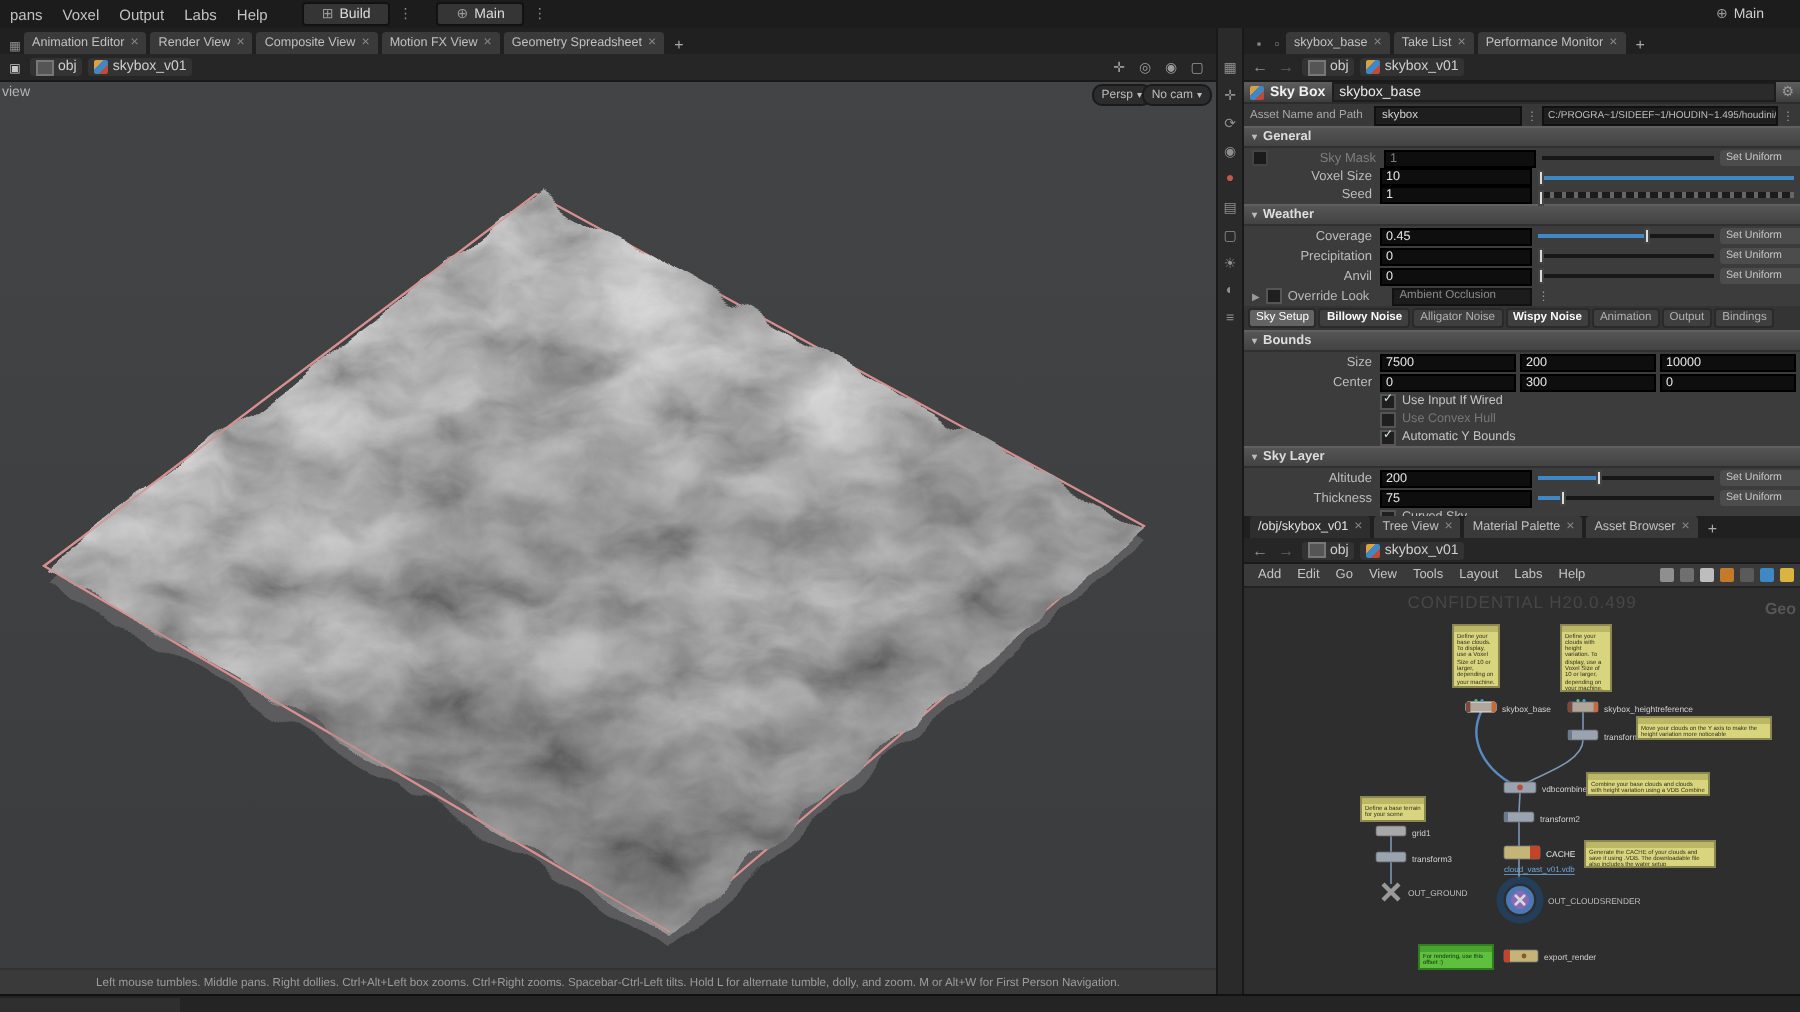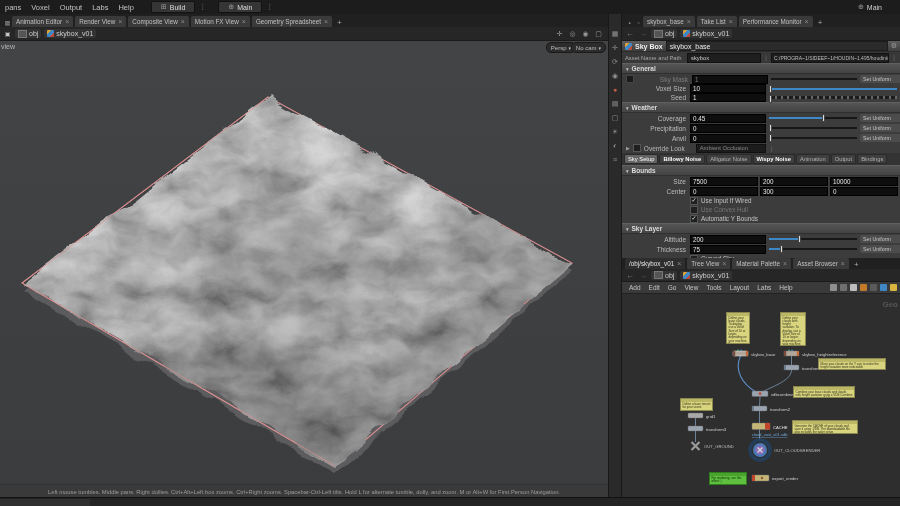--- a/index.html
+++ b/index.html
@@ -479,20 +479,21 @@
         <span class="mic" style="background:#6f6f6f;"></span>
         <span class="mic" style="background:#bdbdbd;"></span>
         <span class="mic" style="background:#c57a2a;"></span>
         <span class="mic" style="background:#5a5a5a;"></span>
         <span class="mic" style="background:#3f87c5;"></span>
         <span class="mic" style="background:#d9b53f;"></span>
       </span>
     </div>
 
     <div class="netcanvas">
+      <div class="watermark">CONFIDENTIAL H20.0.499</div>
       <div class="cornerlabel">Geo</div>
 
       <svg width="278" height="205" viewBox="0 0 278 205" style="position:absolute;left:0;top:0;">
 
         <path d="M118.5,62 C112,76 120,90 134,98" fill="none" stroke="#5a8ac0" stroke-width="1.2"></path>
         <path d="M169.5,62 L169.5,71" fill="none" stroke="#7d97b5" stroke-width="0.8"></path>
         <path d="M169.5,76 C169.5,86 152,92 141,97.5" fill="none" stroke="#7d97b5" stroke-width="0.8"></path>
         <path d="M138,102.5 L137.5,112" fill="none" stroke="#7d97b5" stroke-width="0.8"></path>
         <path d="M137.5,117 L137.5,129" fill="none" stroke="#7d97b5" stroke-width="0.8"></path>
         <path d="M137.5,135.5 L137.5,146" fill="none" stroke="#7d97b5" stroke-width="0.8"></path>

